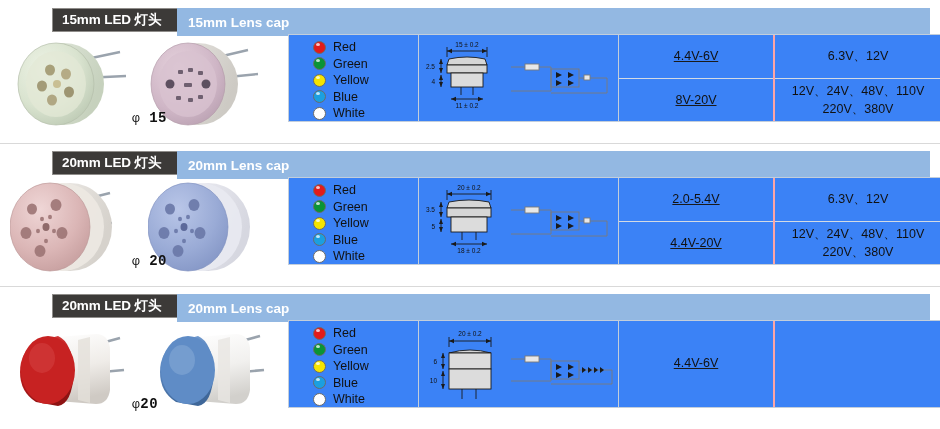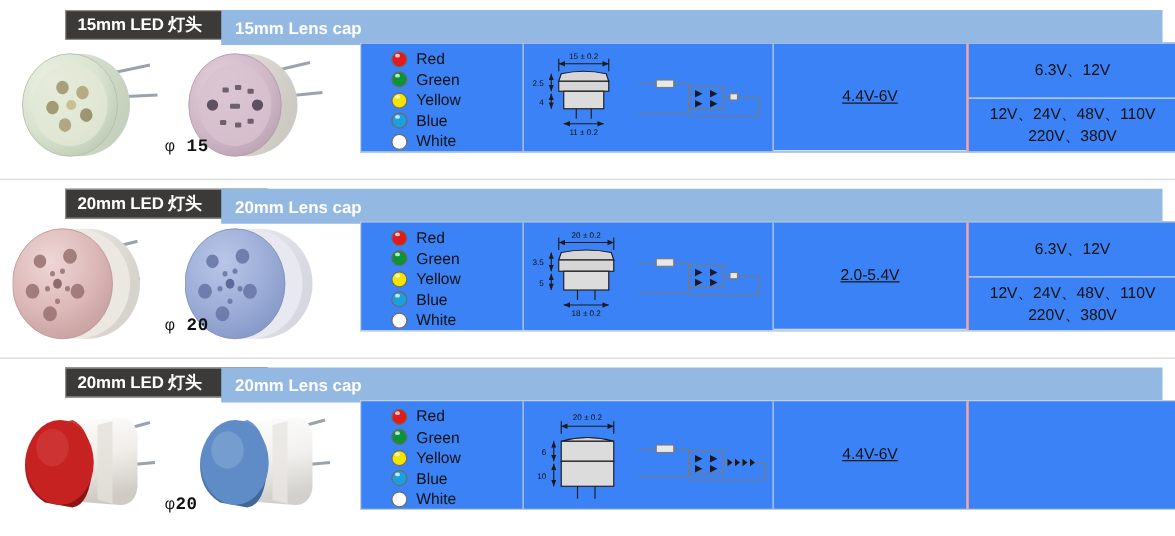--- a/index.html
+++ b/index.html
@@ -239,20 +239,21 @@
           <text x="48" y="12" font-size="6.5" text-anchor="middle" fill="#111" font-family="Liberation Sans, sans-serif">15 ± 0.2</text>
           <text x="48" y="73" font-size="6.5" text-anchor="middle" fill="#111" font-family="Liberation Sans, sans-serif">11 ± 0.2</text>
           <text x="16" y="34" font-size="6.5" text-anchor="end" fill="#111" font-family="Liberation Sans, sans-serif">2.5</text>
           <text x="16" y="49" font-size="6.5" text-anchor="end" fill="#111" font-family="Liberation Sans, sans-serif">4</text>
         </svg>
       </div>
 
       <div class="col col-v1">
         <div class="split">
           <div class="half top">4.4V-6V</div>
+          <div class="half">8V-20V</div>
         </div>
       </div>
 
       <div class="col col-v2">
         <div class="split">
           <div class="half top">6.3V、12V</div>
           <div class="half">
             <div>
               <div>12V、24V、48V、110V</div>
               <div>220V、380V</div>
@@ -406,20 +407,21 @@
           <text x="50" y="12" font-size="6.5" text-anchor="middle" fill="#111" font-family="Liberation Sans, sans-serif">20 ± 0.2</text>
           <text x="50" y="75" font-size="6.5" text-anchor="middle" fill="#111" font-family="Liberation Sans, sans-serif">18 ± 0.2</text>
           <text x="16" y="34" font-size="6.5" text-anchor="end" fill="#111" font-family="Liberation Sans, sans-serif">3.5</text>
           <text x="16" y="51" font-size="6.5" text-anchor="end" fill="#111" font-family="Liberation Sans, sans-serif">5</text>
         </svg>
       </div>
 
       <div class="col col-v1">
         <div class="split">
           <div class="half top">2.0-5.4V</div>
+          <div class="half">4.4V-20V</div>
         </div>
       </div>
 
       <div class="col col-v2">
         <div class="split">
           <div class="half top">6.3V、12V</div>
           <div class="half">
             <div>
               <div>12V、24V、48V、110V</div>
               <div>220V、380V</div>

